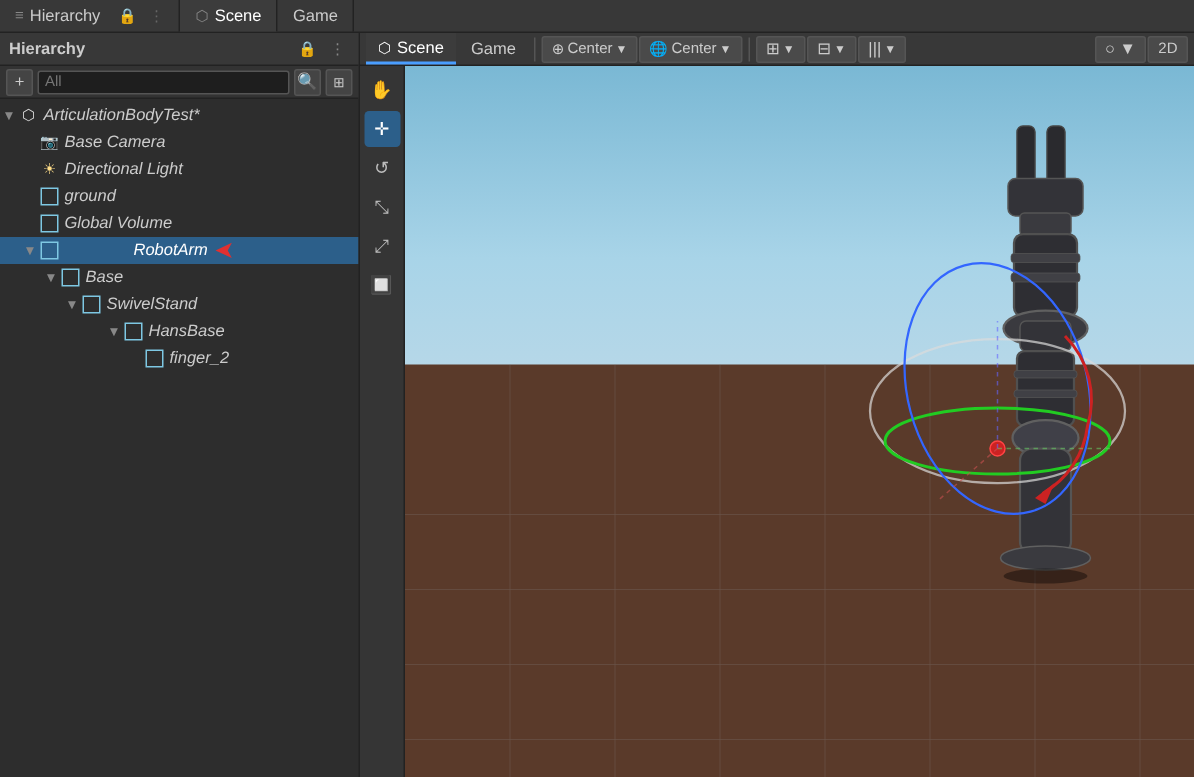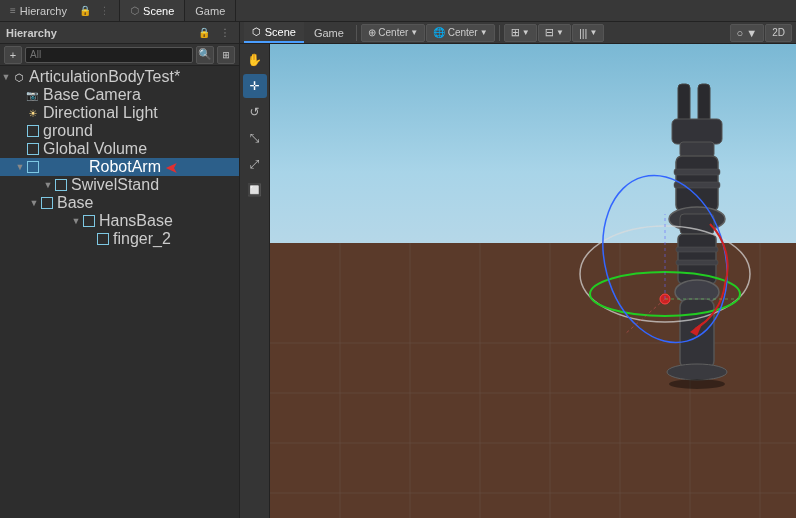--- a/index.html
+++ b/index.html
@@ -179,22 +179,23 @@
       border: 1.5px solid #7ec8e3;
       background: transparent;
       position: relative;
     }
     
     .camera-icon {
       font-size: 10px;
       color: #ccc;
     }
     .tree-label {
-      font-size: 16px;
-      color: #ccc;
+      font-size: 11px;
+      color: #ccc;
+      font-style: italic;
     }
     .tree-item.selected .tree-label {
       color: #fff;
       margin-left: 46px;
     }
 
     
     .right-panel {
       flex: 1;
       display: flex;
@@ -393,36 +394,36 @@
           <div class="cube-icon" style="border-color:#7ec8e3"></div>
         </span>
         <span class="tree-label">RobotArm</span>
 
         <span style="color:#e03030;font-size:16px;margin-left:4px;display:inline-block;transform:scaleX(-1)">➤</span>
       </div>
 
       <div class="tree-item">
         <span class="tree-indent"></span>
         <span class="tree-indent"></span>
-        <span class="tree-indent"></span>
         <span class="tree-arrow expanded"></span>
         <span class="tree-obj-icon">
           <div class="cube-icon"></div>
         </span>
+        <span class="tree-label">Base</span>
+      </div>
+
+      <div class="tree-item">
+        <span class="tree-indent"></span>
+        <span class="tree-indent"></span>
+        <span class="tree-indent"></span>
+        <span class="tree-arrow expanded"></span>
+        <span class="tree-obj-icon">
+          <div class="cube-icon"></div>
+        </span>
         <span class="tree-label">SwivelStand</span>
-      </div>
-
-      <div class="tree-item">
-        <span class="tree-indent"></span>
-        <span class="tree-indent"></span>
-        <span class="tree-arrow expanded"></span>
-        <span class="tree-obj-icon">
-          <div class="cube-icon"></div>
-        </span>
-        <span class="tree-label">Base</span>
       </div>
 
 
       <div class="tree-item">
         <span class="tree-indent"></span>
         <span class="tree-indent"></span>
         <span class="tree-indent"></span>
         <span class="tree-indent"></span>
         <span class="tree-indent"></span>
         <span class="tree-arrow expanded"></span>

